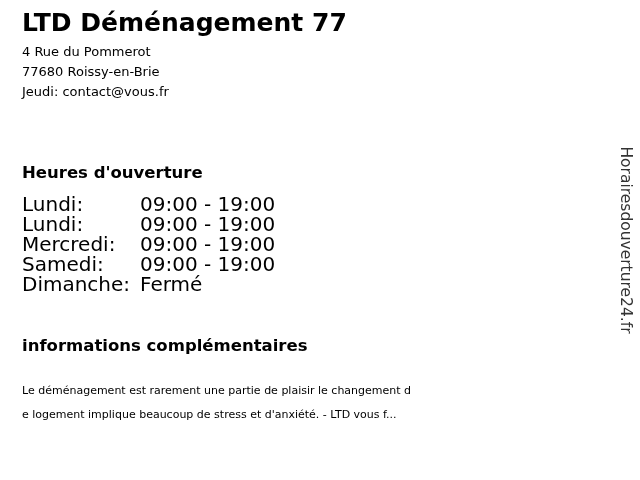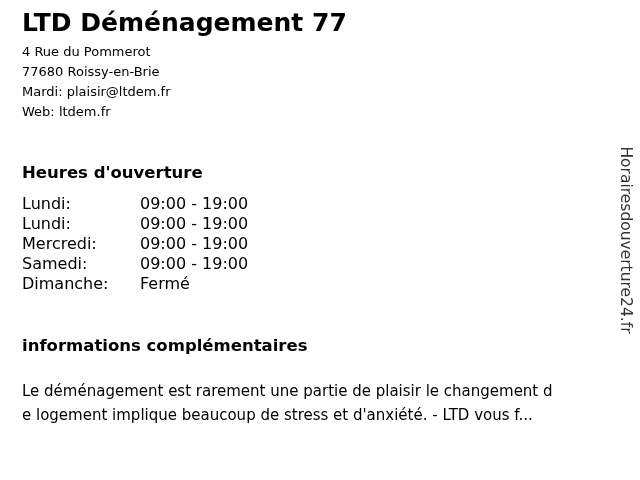--- a/index.html
+++ b/index.html
@@ -39,34 +39,34 @@
     font-weight: bold;
     line-height: 20px;
     white-space: nowrap;
   }
   .heading-hours { top: 163px; text-align: center; }
   .heading-info  { top: 336px; }
   .hours-table {
     position: absolute;
     left: 22px;
     top: 194px;
-    font-size: 16px;
+    font-size: 20px;
     line-height: 20px;
   }
   .hours-row { white-space: nowrap; }
   .hours-day {
     display: inline-block;
     width: 118px;
   }
   .hours-time { display: inline-block; }
   .info-paragraph {
     position: absolute;
     left: 22px;
     top: 379px;
-    font-size: 15px;
+    font-size: 11px;
     line-height: 24px;
     white-space: nowrap;
   }
   .watermark {
     position: absolute;
     right: 5px;
     top: 50%;
     transform: translateY(-50%);
     writing-mode: vertical-rl;
     font-size: 15.5px;
@@ -77,22 +77,21 @@
 </head>
 <body>
 
 <div class="page">
 
   <h1 class="page-title">LTD Déménagement 77</h1>
 
   <div class="contact-block">
     <div>4 Rue du Pommerot</div>
     <div>77680 Roissy-en-Brie</div>
-    <div><span>Mardi:</span> <span>plaisir@ltdem.fr</span></div>
-    <div><span>Web:</span> <span>ltdem.fr</span></div>
+    <div><span>Jeudi:</span> <span>contact@vous.fr</span></div>
   </div>
 
   <h2 class="section-heading heading-hours">Heures d'ouverture</h2>
 
   <div class="hours-table">
     <div class="hours-row"><span class="hours-day">Lundi:</span><span class="hours-time">09:00 - 19:00</span></div>
     <div class="hours-row"><span class="hours-day">Lundi:</span><span class="hours-time">09:00 - 19:00</span></div>
     <div class="hours-row"><span class="hours-day">Mercredi:</span><span class="hours-time">09:00 - 19:00</span></div>
     <div class="hours-row"><span class="hours-day">Samedi:</span><span class="hours-time">09:00 - 19:00</span></div>
     <div class="hours-row"><span class="hours-day">Dimanche:</span><span class="hours-time">Fermé</span></div>

